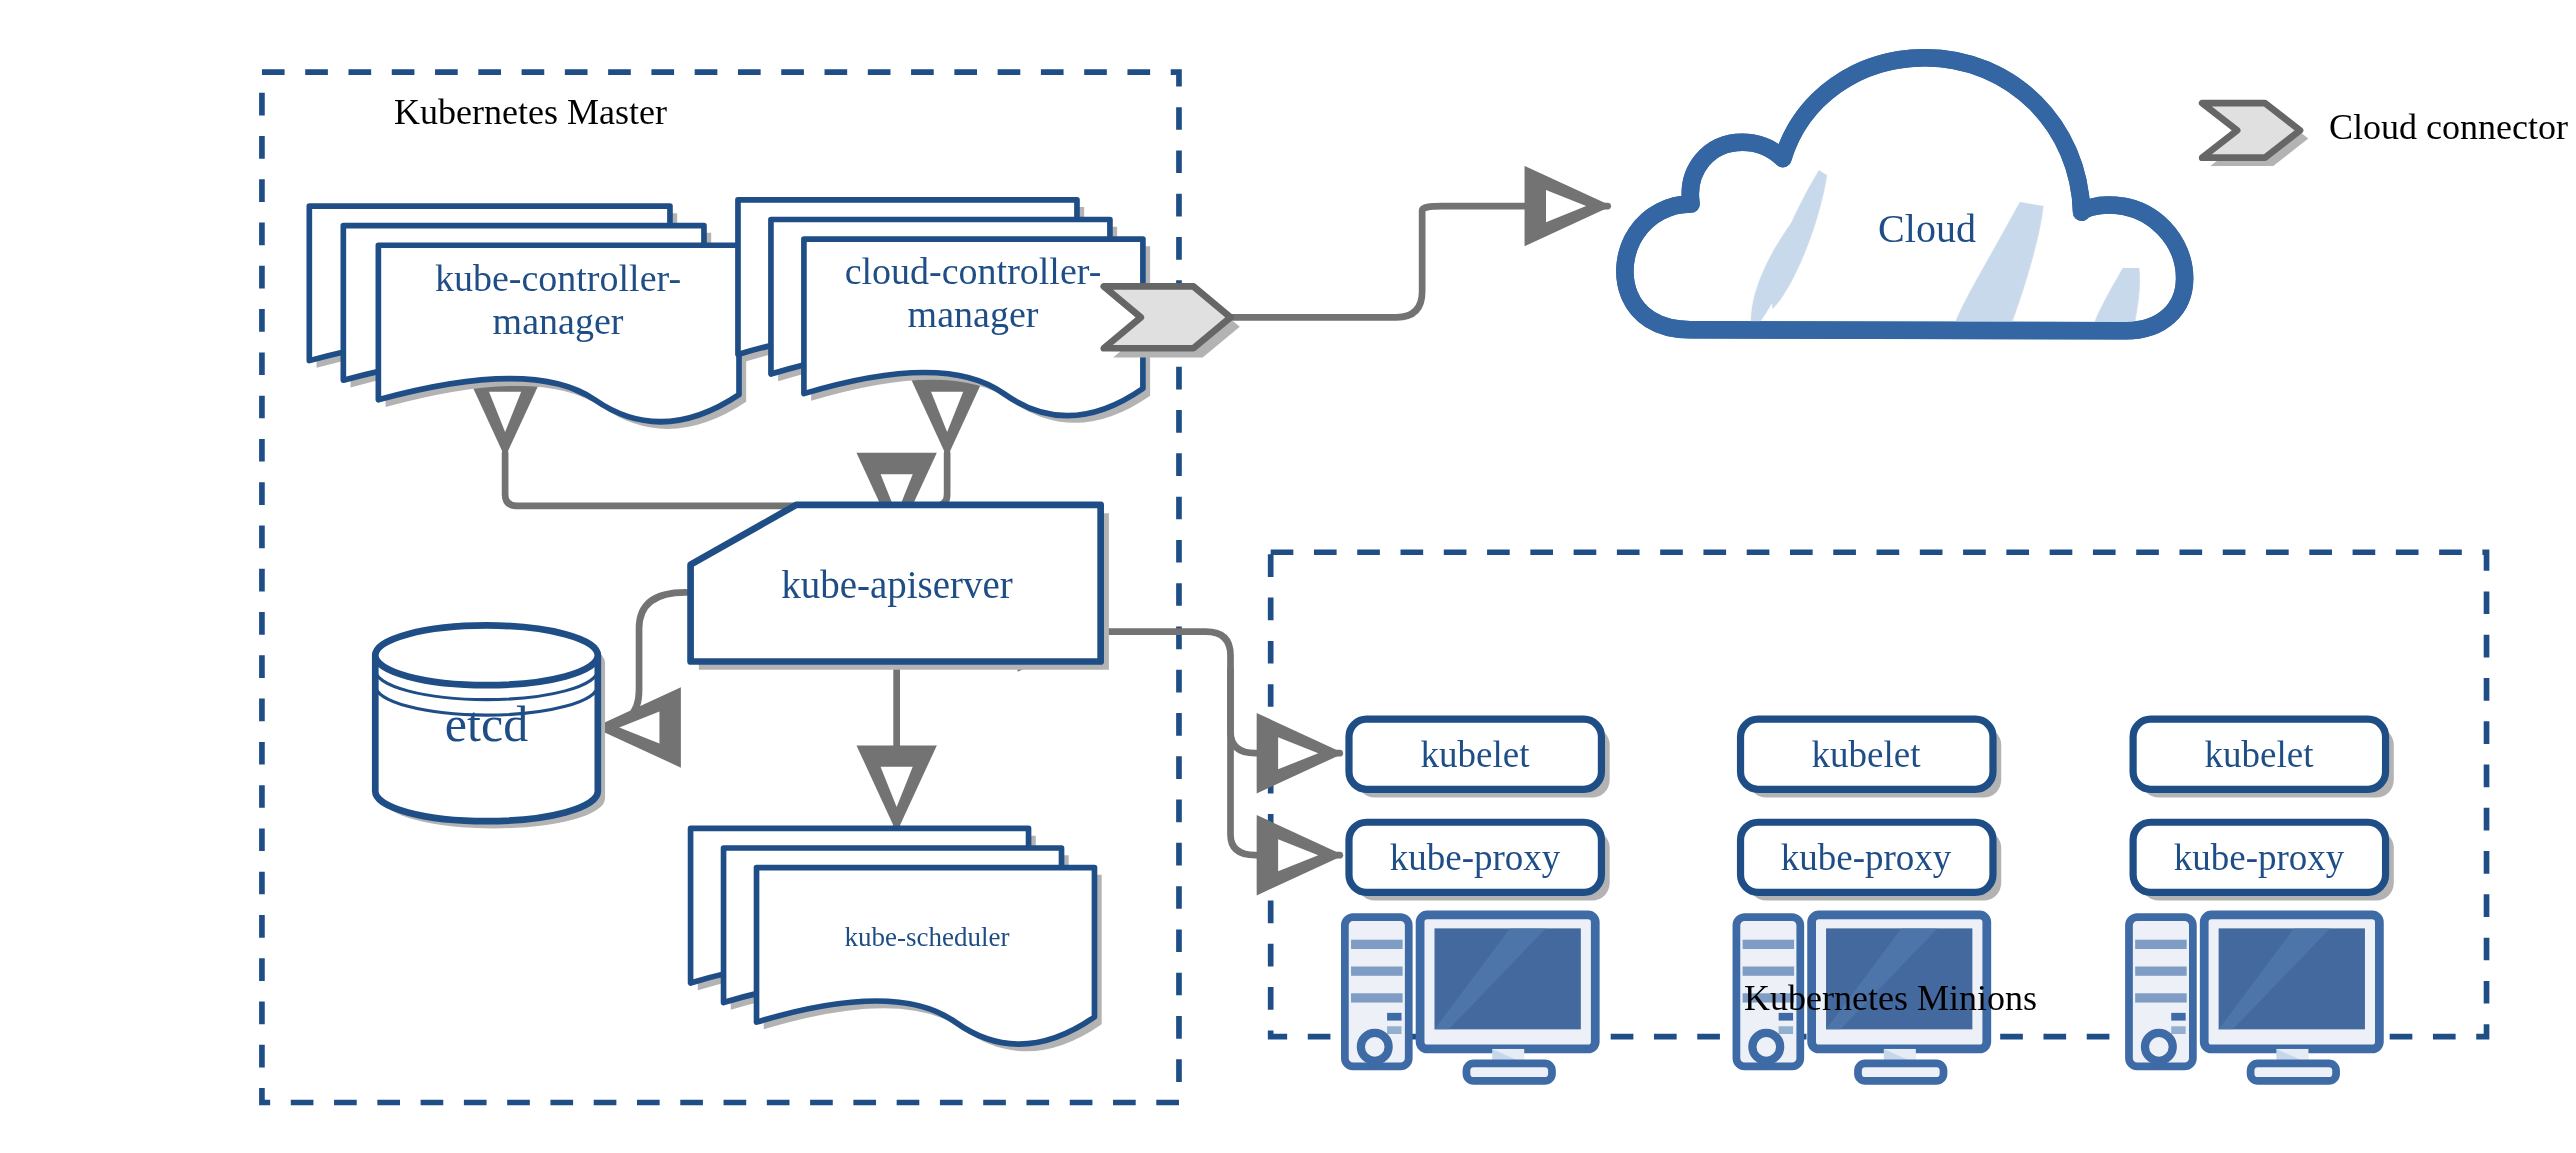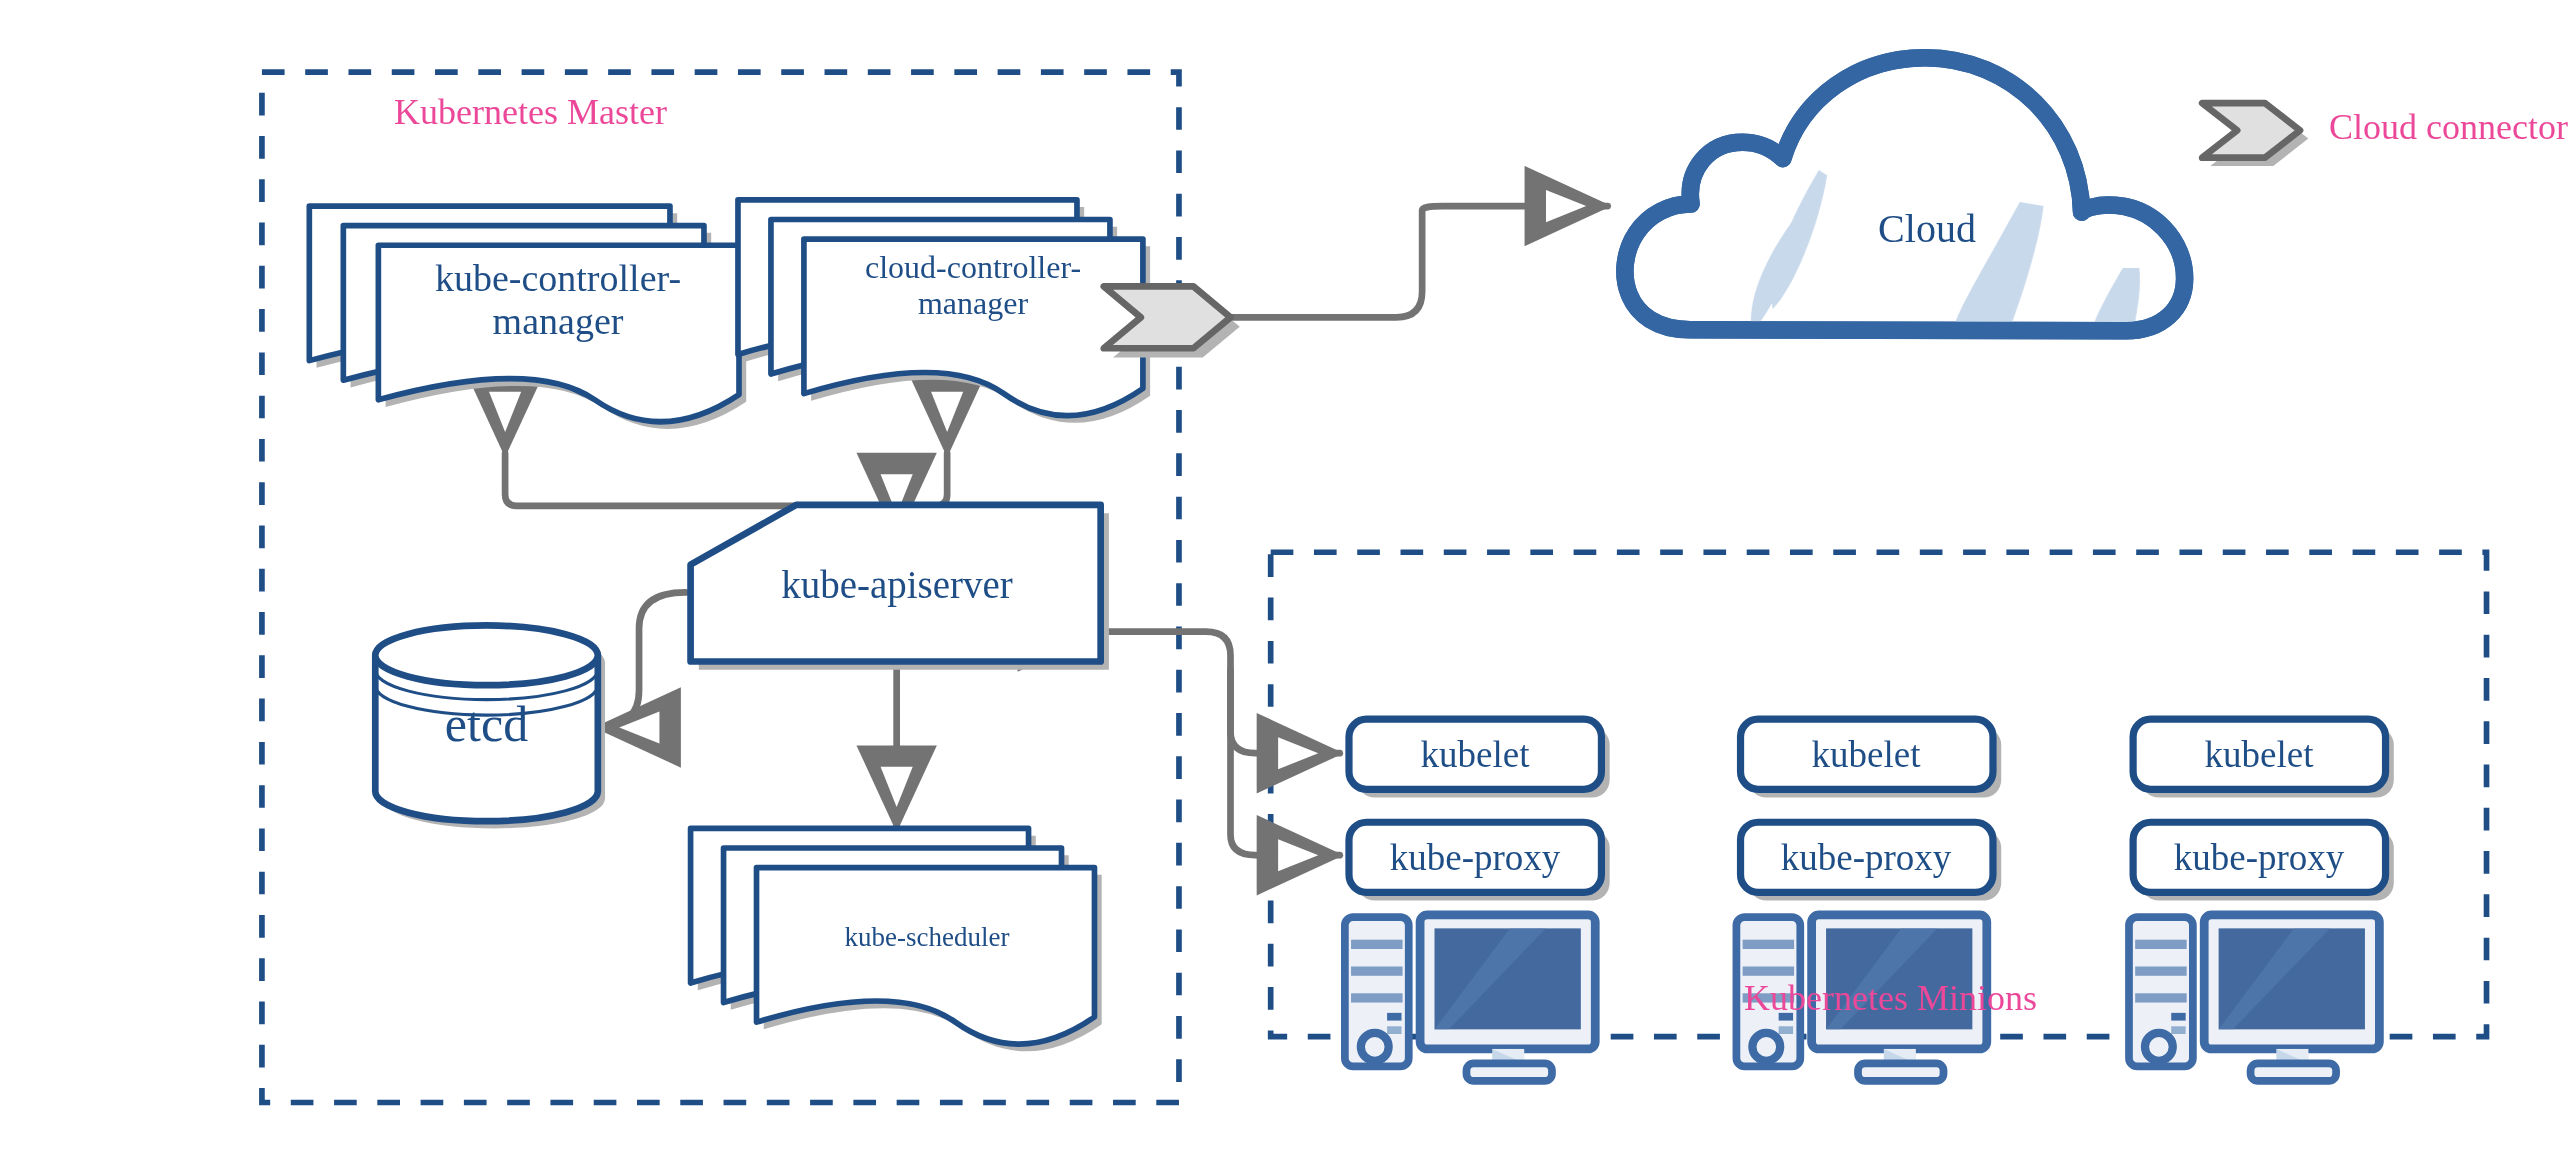--- a/index.html
+++ b/index.html
@@ -1,20 +1,20 @@
 <!DOCTYPE html>
 <html style="font-size:8.2px"><head>
 <meta charset="utf-8">
 <style>
   html,body{margin:0;padding:0;background:#ffffff;}
   body{font-family:"Liberation Serif", serif;}
   #stage{position:relative;width:2665px;height:1153px;background:#fff;overflow:hidden;}
   svg.layer{position:absolute;left:0;top:0;width:2665px;height:1153px;}
   .lbl{position:absolute;color:#1f4e87;font-family:Liberation Serif, serif;text-align:center;line-height:1.12;pointer-events:none;white-space:pre-line;}
-  .glbl{position:absolute;color:#ec4899;font-family:"Liberation Serif",serif;text-align:center;line-height:1.12;white-space:pre-line;}
+  .glbl{position:absolute;color:#000000;font-family:"Liberation Serif",serif;text-align:center;line-height:1.12;white-space:pre-line;}
 </style>
 </head>
 <body>
 
 <div id="stage">
 
 <svg class="layer" viewBox="0 0 5172 2238" xmlns="http://www.w3.org/2000/svg">
   <defs>
 
     <marker id="ohR" markerWidth="16" markerHeight="16" refX="13.4" refY="6" orient="auto" markerUnits="strokeWidth">
@@ -228,21 +228,21 @@
     </g>
   </g>
 
 </svg>
 
 <div class="glbl" style="left:381px;top:92px;width:299px;font-size:36px;">Kubernetes Master</div>
 
 <div class="lbl" style="left:385px;top:257px;width:346px;font-size:38px;">kube-controller-
 manager</div>
 
-<div class="lbl" style="left:810px;top:250px;width:326px;font-size:32px;">cloud-controller-
+<div class="lbl" style="left:810px;top:250px;width:326px;font-size:38px;">cloud-controller-
 manager</div>
 
 <div class="lbl" style="left:696px;top:563px;width:402px;font-size:39px;">kube-apiserver</div>
 
 <div class="lbl" style="left:381px;top:696px;width:211px;font-size:50px;">etcd</div>
 
 <div class="lbl" style="left:762px;top:922px;width:330px;font-size:27px;">kube-scheduler</div>
 
 <div class="lbl" style="left:1788px;top:207px;width:278px;font-size:40px;">Cloud</div>
 

